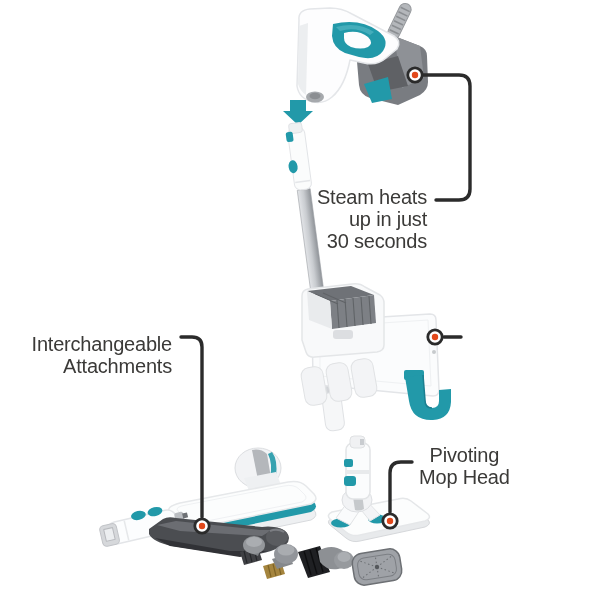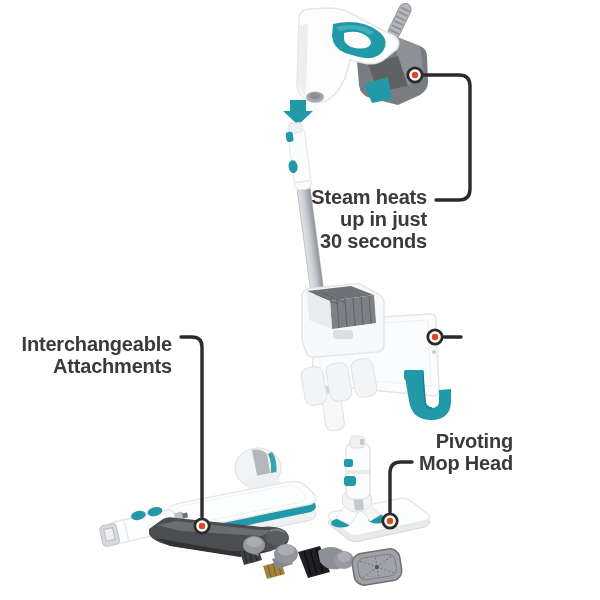--- a/index.html
+++ b/index.html
@@ -3,28 +3,28 @@
 <meta charset="utf-8">
 <style>
   html,body{margin:0;padding:0;background:#fff;}
   #stage{
     position:relative;width:600px;height:600px;background:#fff;overflow:hidden;
     font-family:"Liberation Sans",sans-serif;
   }
   #art{position:absolute;left:0;top:0;}
   .label{
     position:absolute;
-    font-weight:700;font-size:20px;line-height:22px;
+    font-weight:400;font-size:20px;line-height:22px;
     color:var(--label-text,#3b3a38);
     white-space:pre-line;letter-spacing:-0.2px;
   }
   .label-steam{top:186px;right:173px;text-align:right;}
   .label-attachments{top:333px;right:428px;text-align:right;}
   .label-wallmount{top:324px;left:466px;text-align:left;}
-  .label-mophead{top:430px;left:419px;text-align:right;}
+  .label-mophead{top:444px;left:419px;text-align:center;}
   .teal{fill:var(--teal,#2299a9);}
   .cline{stroke:var(--callout-line,#2b2b2b);stroke-width:3.4;fill:none;stroke-linecap:round;}
   .dot-ring{fill:#ffffff;stroke:var(--callout-line,#2b2b2b);stroke-width:2.8;}
   .dot-core{fill:var(--callout-dot,#e2481b);}
 </style>
 </head>
 <body>
 
 <div id="stage">
 

